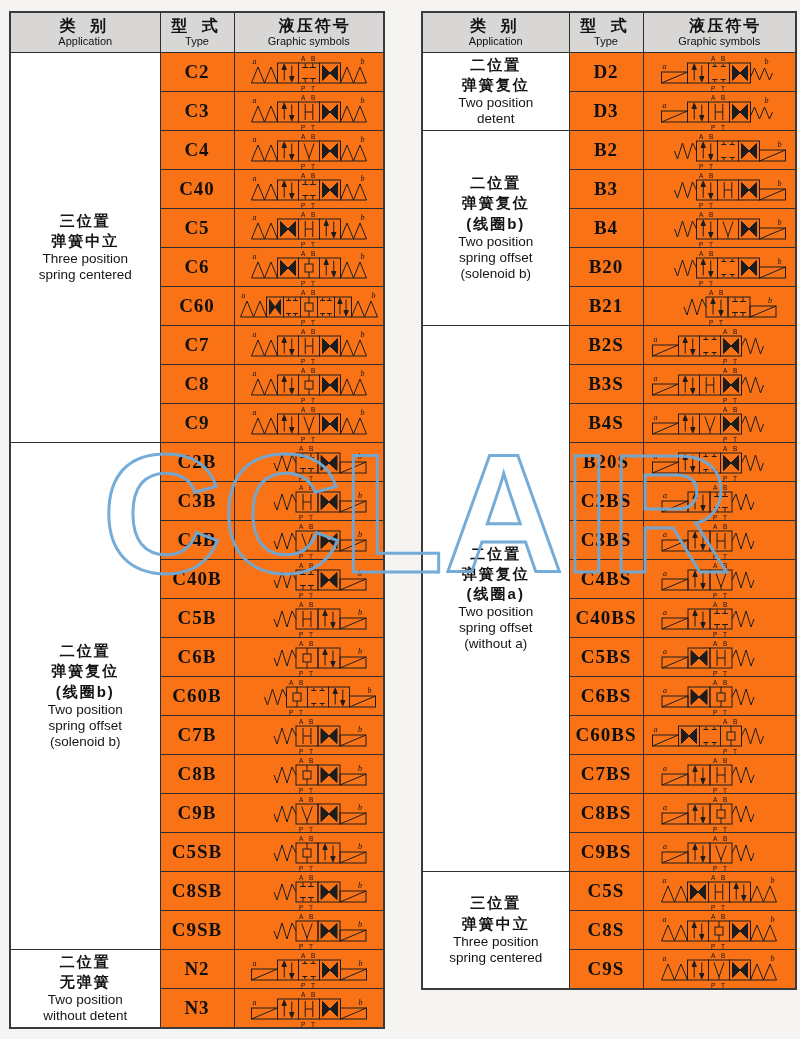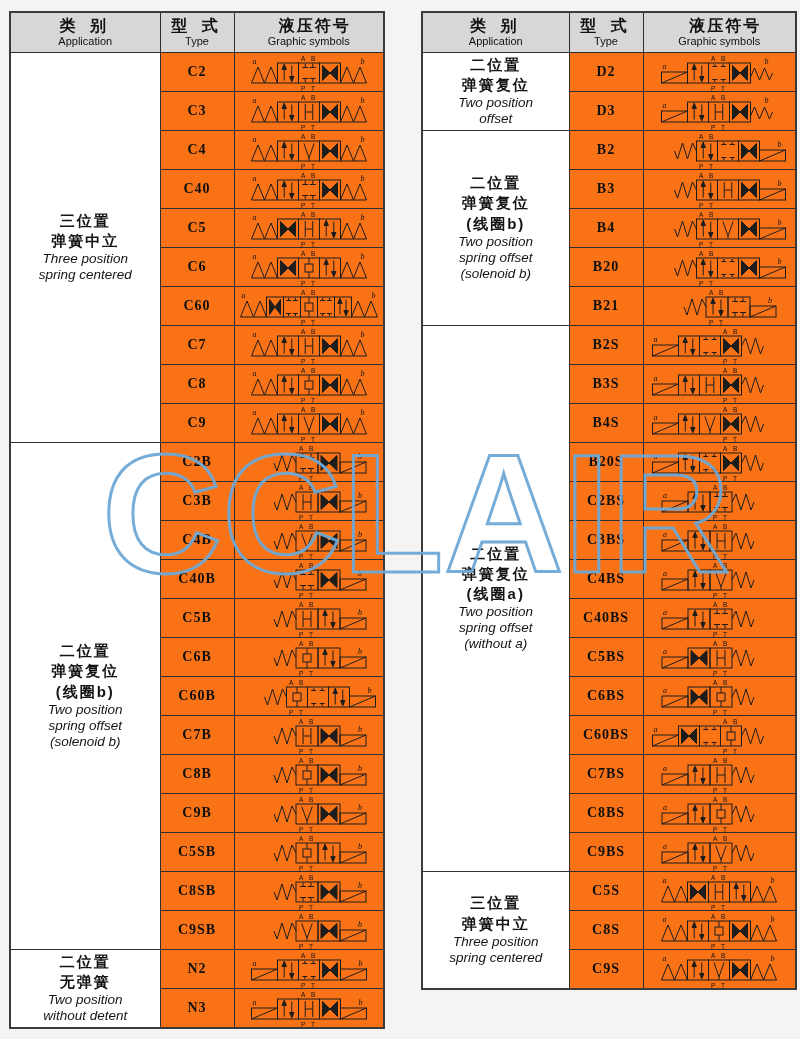--- a/index.html
+++ b/index.html
@@ -14,22 +14,22 @@
   .tbl-left{left:9px;top:11px;width:374px;}
   .tbl-right{left:421px;top:11px;width:374px;}
   .tbl td{border:1px solid var(--bd);padding:0;text-align:center;vertical-align:middle;overflow:hidden;}
   .hdr{background:var(--hdr);height:40px;}
   .hzh{font-size:16px;font-weight:bold;letter-spacing:5px;color:#111;line-height:1.15;}
   .hzh.tight{letter-spacing:2px;padding-left:12px;}
   .hen{font-size:11px;color:#111;line-height:1.05;}
   tbody tr{height:39px;}
   .app-cell{background:#fff;}
   .app-cell .zh{font-size:15px;font-weight:bold;letter-spacing:2px;color:#141414;line-height:1.35;}
-  .app-cell .en{font-size:13.5px;color:#141414;line-height:1.18;font-style:italic;}
-  .type-cell{font-family:"Liberation Serif",serif;font-weight:bold;font-size:14px;
+  .app-cell .en{font-size:13.5px;color:#141414;line-height:1.18;}
+  .type-cell{font-family:"Liberation Serif",serif;font-weight:bold;font-size:19px;
              letter-spacing:1px;color:#101010;}
   .sym-cell svg{display:block;margin:0 auto;}
   .wm{position:absolute;left:96px;top:432px;pointer-events:none;opacity:.95;}
   .wm text{font-family:"Liberation Sans",sans-serif;font-weight:bold;font-size:168px;
            fill:none;stroke:var(--wm);stroke-width:3px;}
 </style>
 </head>
 <body>
 
 <div class="page">
@@ -800,21 +800,21 @@
           <div class="hen">Graphic symbols</div>
         </td>
       </tr>
     </thead>
     <tbody>
         <tr>
           <td rowspan="2" class="app-cell">
             <div class="zh">二位置</div>
             <div class="zh">弹簧复位</div>
             <div class="en">Two position</div>
-            <div class="en">offset</div>
+            <div class="en">detent</div>
           </td>
           <td class="type-cell">D2</td>
           <td class="sym-cell">
             <svg width="148" height="38" viewBox="0 0 148 38">
               <rect x="42.5" y="10" width="21" height="20" fill="none" stroke="#1d1d1d" stroke-width="1"></rect>
               <line x1="49.22" y1="27.5" x2="49.22" y2="13" stroke="#1d1d1d" stroke-width="1"></line>
               <polygon points="47.019999999999996,16.5 51.42,16.5 49.22,11.2" fill="#1d1d1d" stroke="#1d1d1d" stroke-width="1"></polygon>
               <line x1="56.78" y1="12.5" x2="56.78" y2="27" stroke="#1d1d1d" stroke-width="1"></line>
               <polygon points="54.58,23.5 58.980000000000004,23.5 56.78,28.8" fill="#1d1d1d" stroke="#1d1d1d" stroke-width="1"></polygon>
               <rect x="63.5" y="10" width="21" height="20" fill="none" stroke="#1d1d1d" stroke-width="1"></rect>

